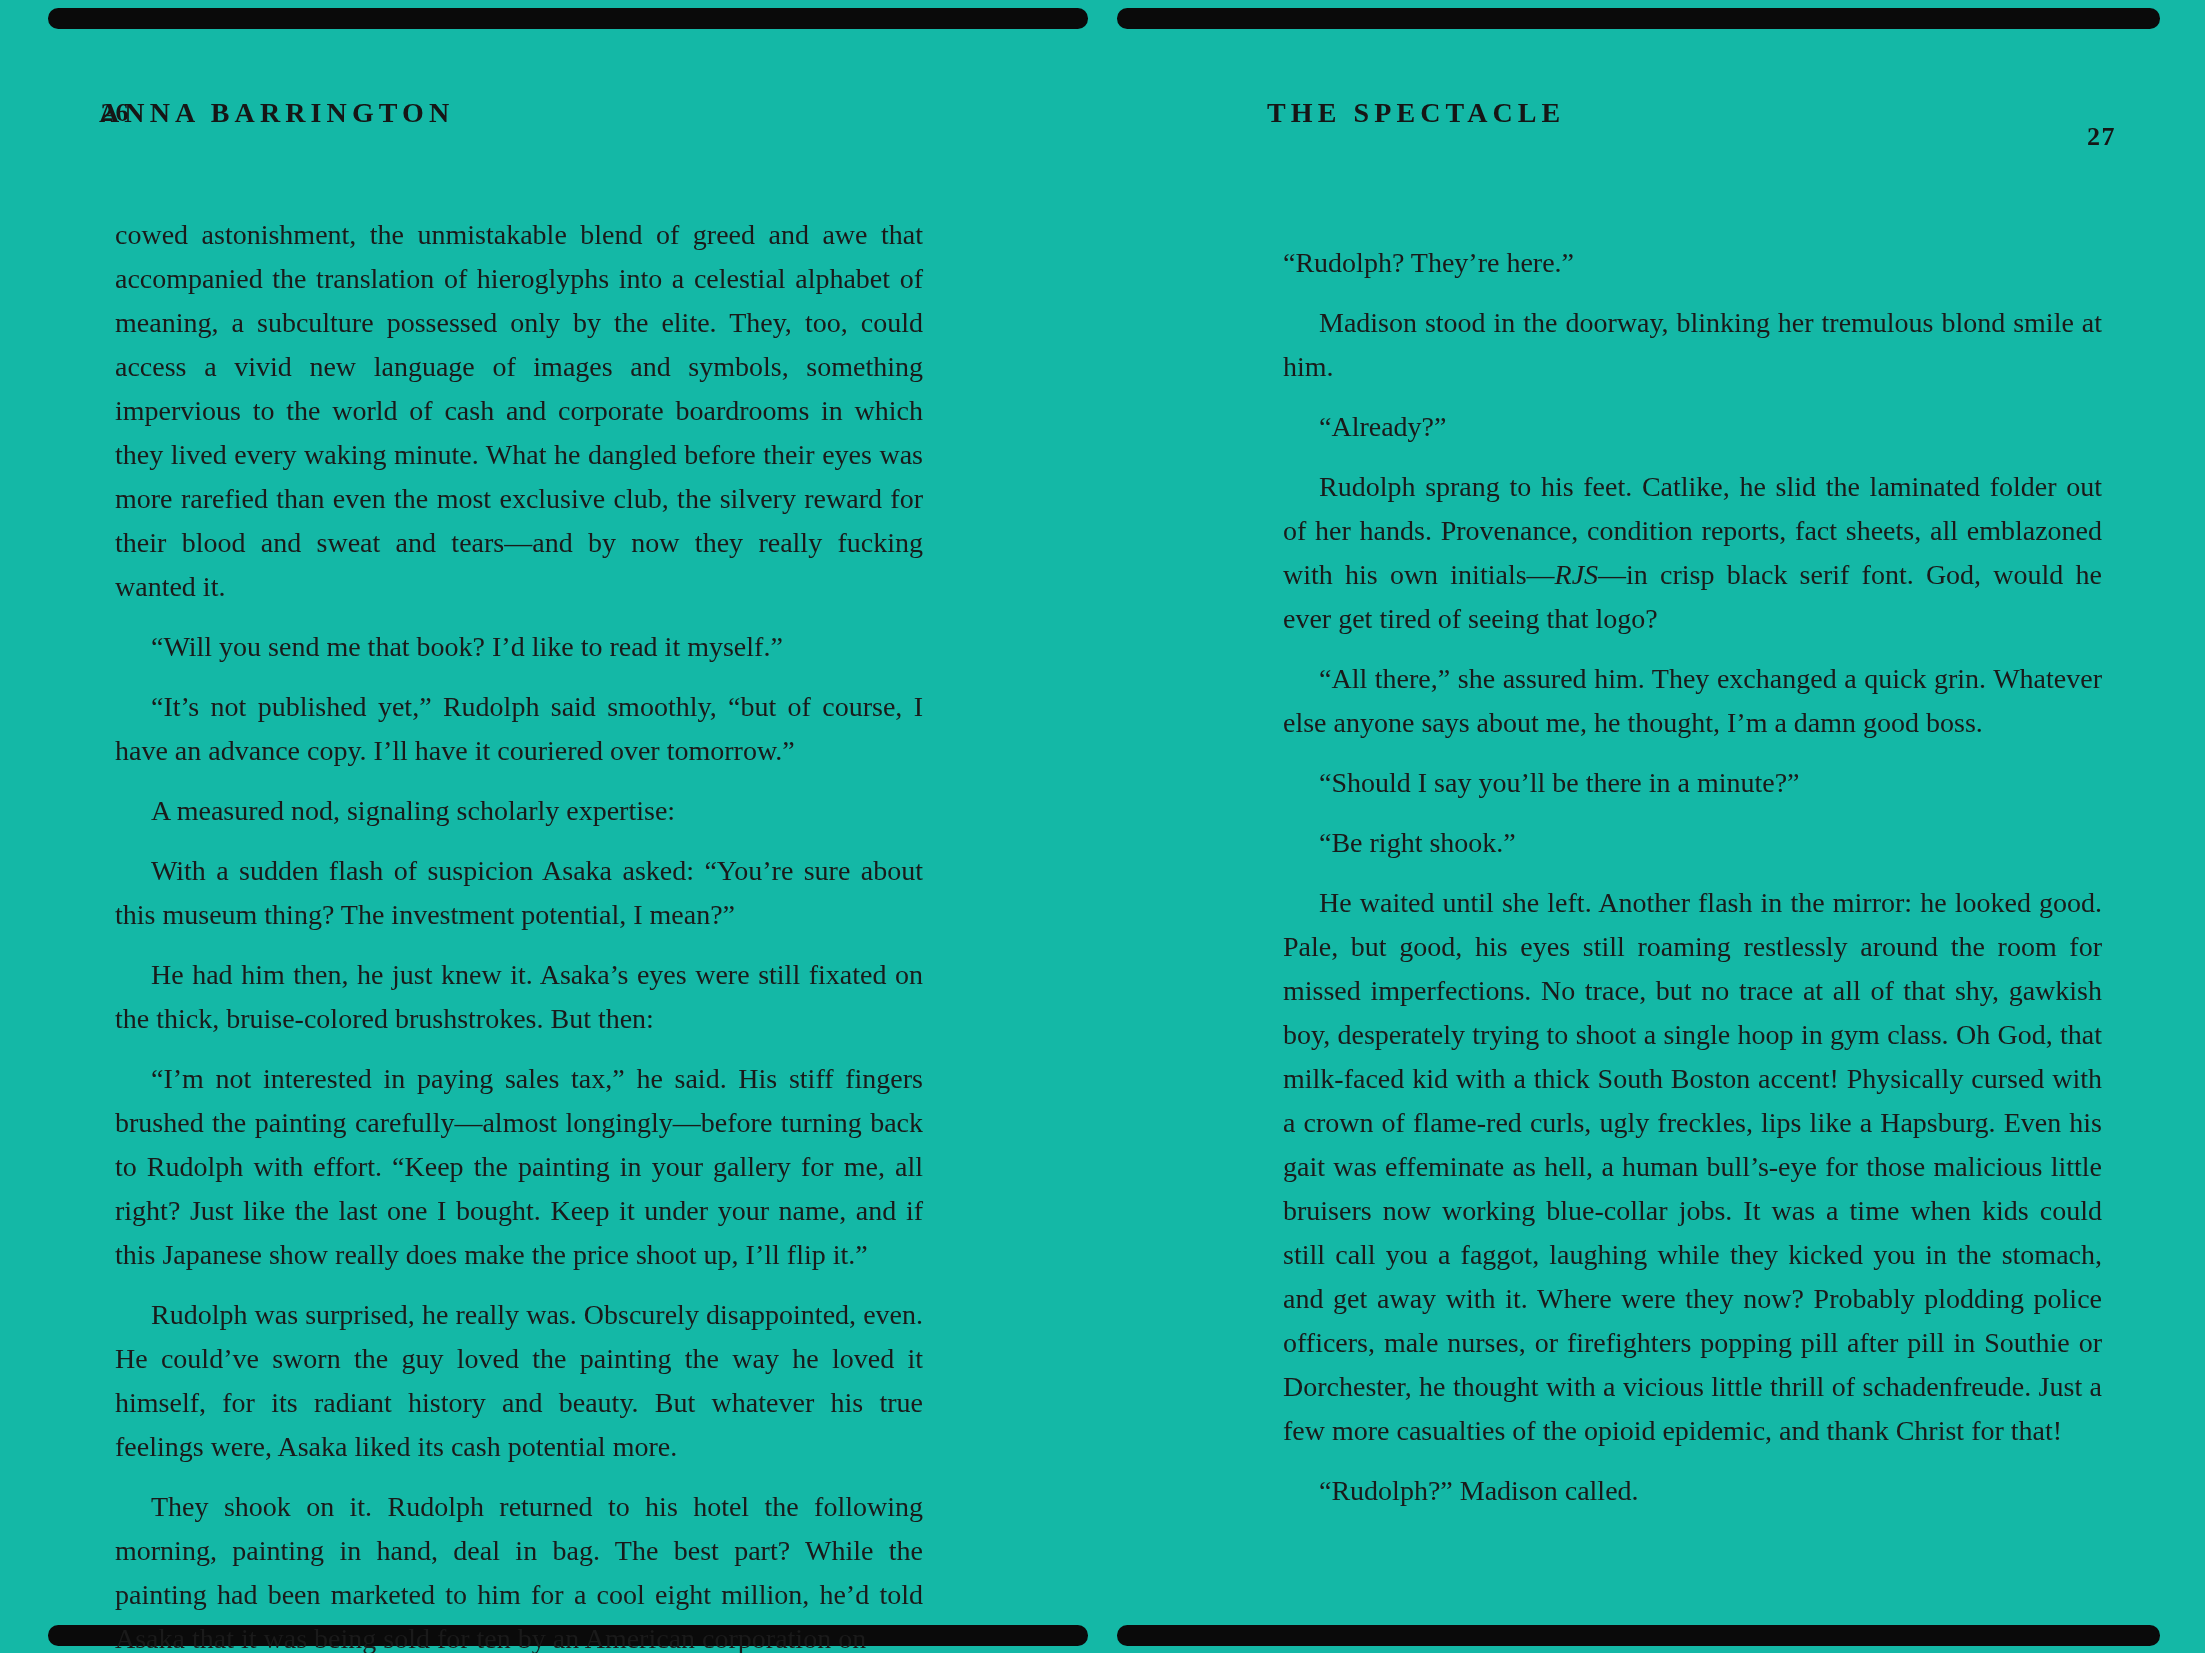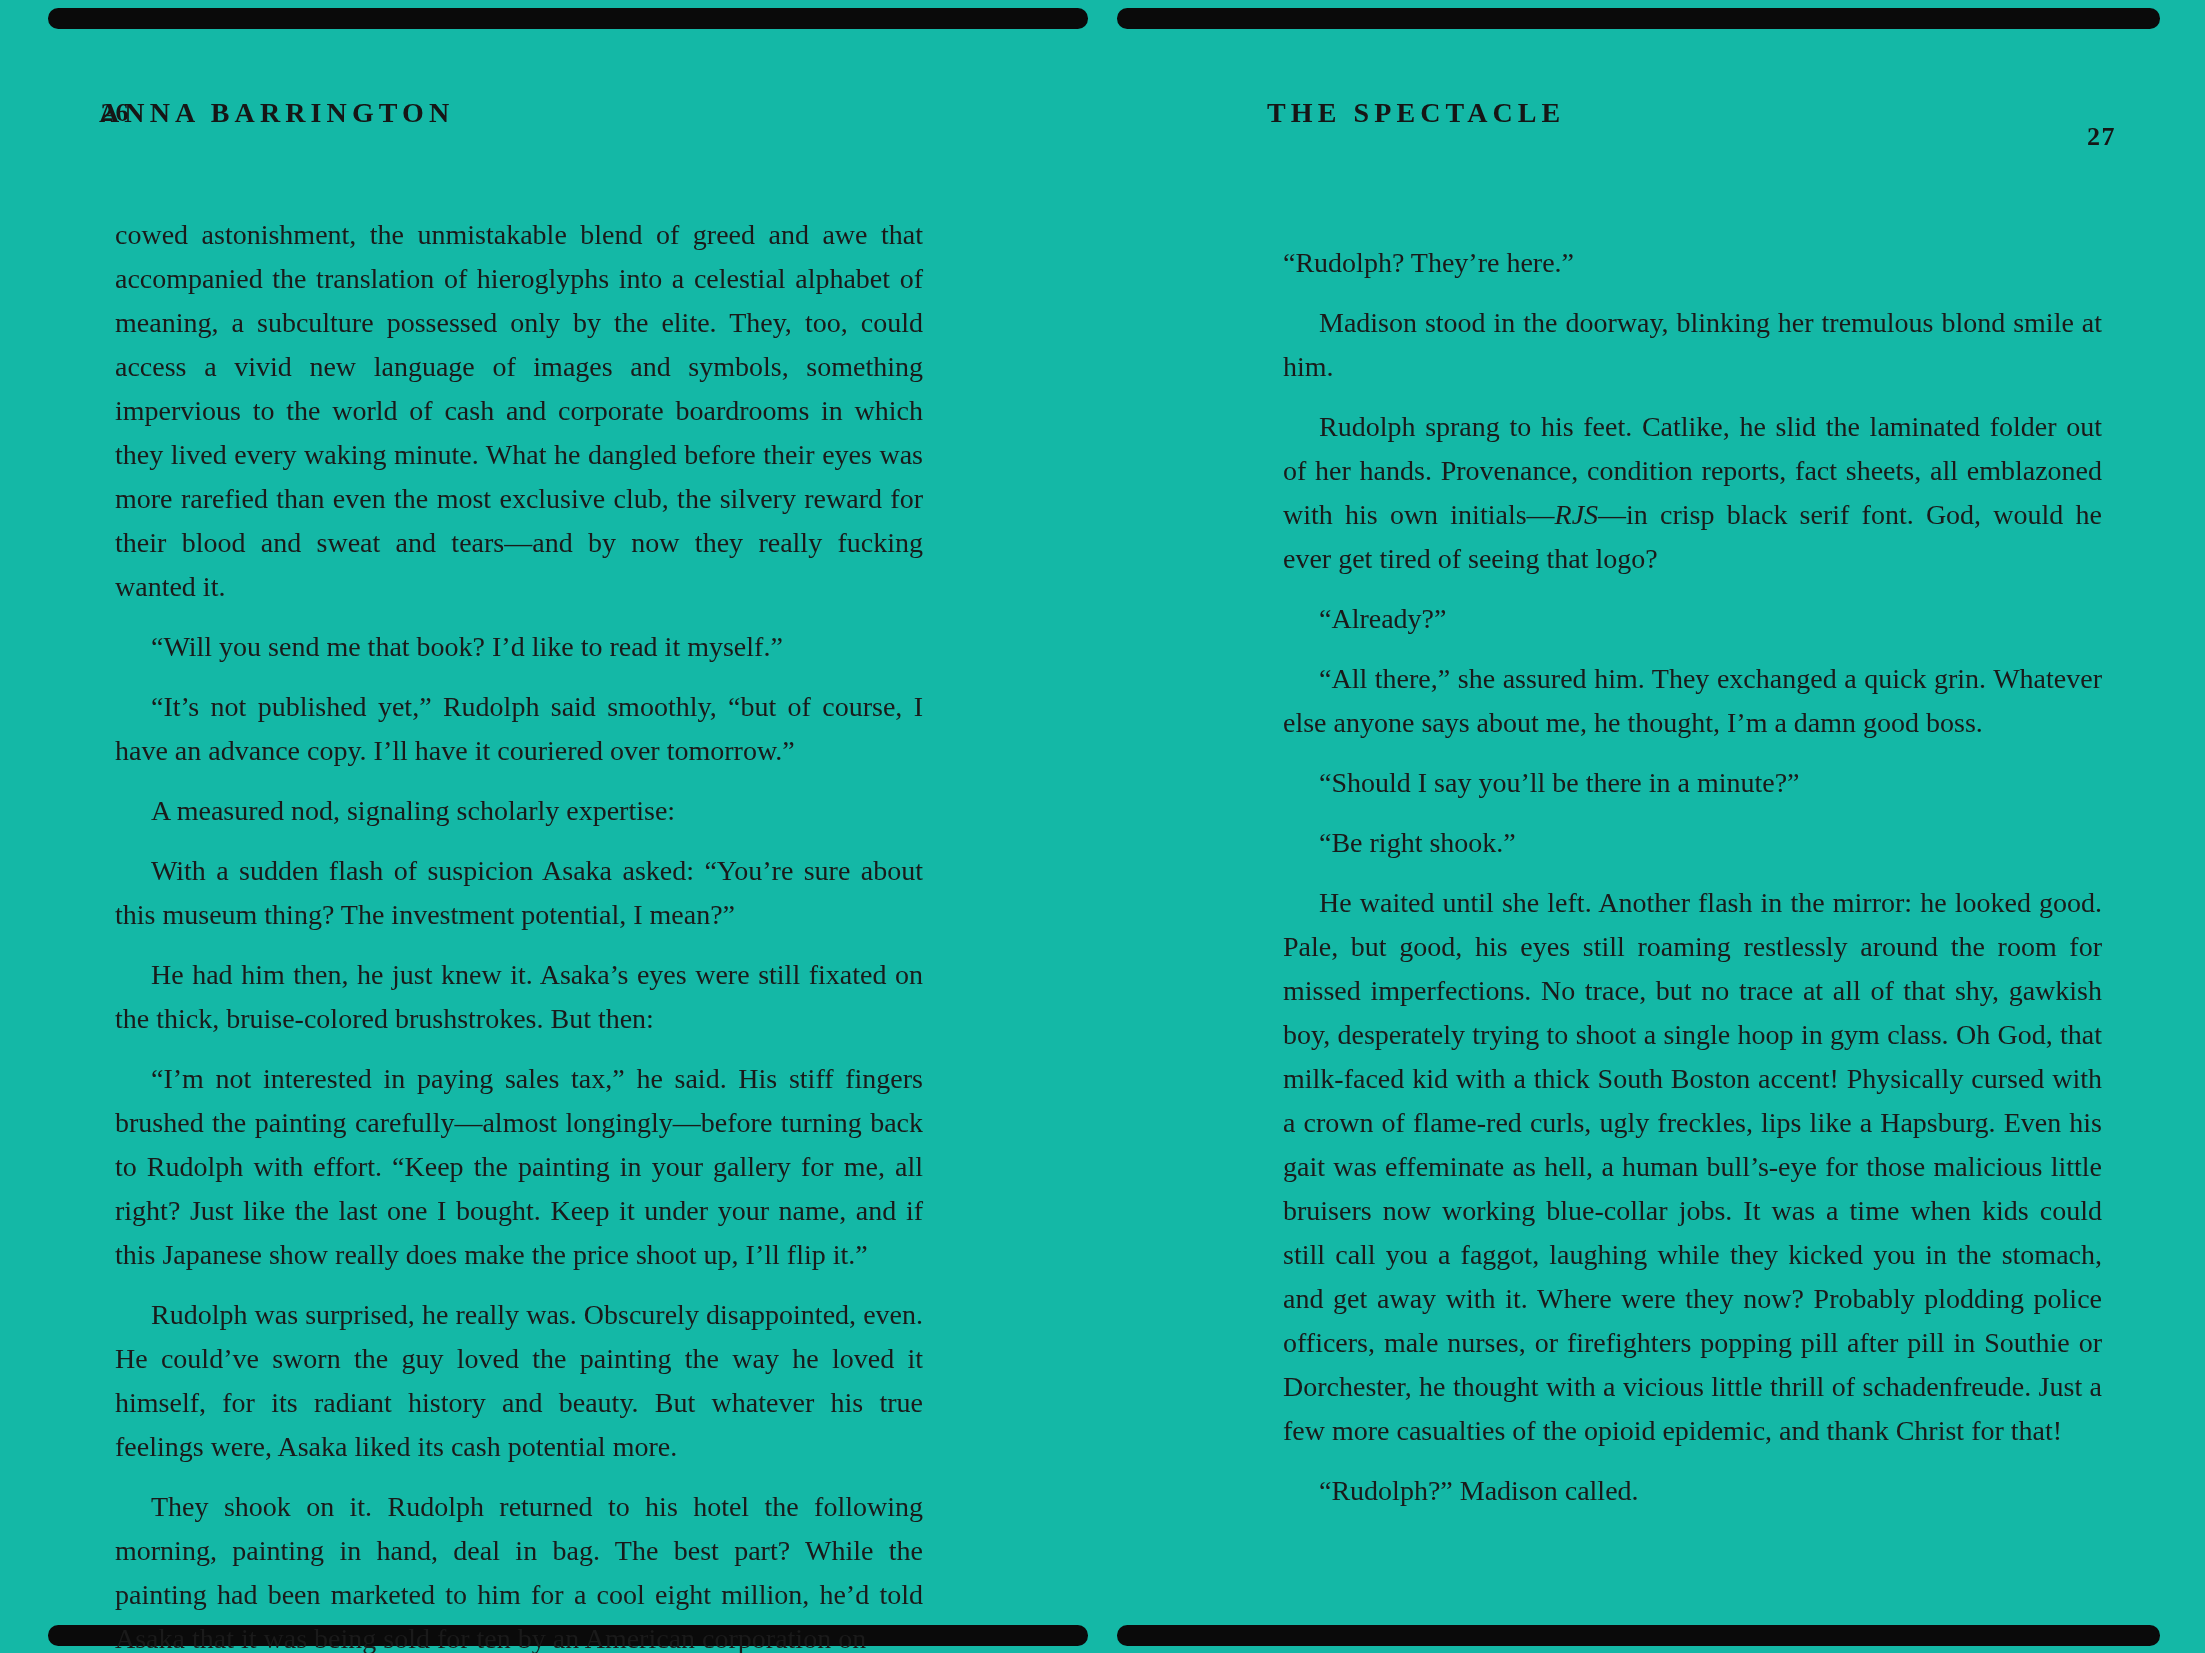--- a/index.html
+++ b/index.html
@@ -78,22 +78,22 @@
   </section>
 
   <section class="page page-right">
     <header class="page-header">
       <span class="running-head">THE SPECTACLE</span>
       <span class="page-number pn-right">27</span>
     </header>
     <div class="body-text">
         <p class="para space-before">“Rudolph? They’re here.”</p>
         <p class="para indent">Madison stood in the doorway, blinking her tremulous blond smile at him.</p>
+        <p class="para indent">“Already?”</p>
         <p class="para indent">Rudolph sprang to his feet. Catlike, he slid the laminated folder out of her hands. Provenance, condition reports, fact sheets, all emblazoned with his own initials—<i>RJS</i>—in crisp black serif font. God, would he ever get tired of seeing that logo?</p>
-        <p class="para indent">“Already?”</p>
         <p class="para indent">“All there,” she assured him. They exchanged a quick grin. Whatever else anyone says about me, he thought, I’m a damn good boss.</p>
         <p class="para indent">“Should I say you’ll be there in a minute?”</p>
         <p class="para indent">“Be right shook.”</p>
         <p class="para indent">He waited until she left. Another flash in the mirror: he looked good. Pale, but good, his eyes still roaming restlessly around the room for missed imperfections. No trace, but no trace at all of that shy, gawkish boy, desperately trying to shoot a single hoop in gym class. Oh God, that milk-faced kid with a thick South Boston accent! Physically cursed with a crown of flame-red curls, ugly freckles, lips like a Hapsburg. Even his gait was effeminate as hell, a human bull’s-eye for those malicious little bruisers now working blue-collar jobs. It was a time when kids could still call you a faggot, laughing while they kicked you in the stomach, and get away with it. Where were they now? Probably plodding police officers, male nurses, or firefighters popping pill after pill in Southie or Dorchester, he thought with a vicious little thrill of schadenfreude. Just a few more casualties of the opioid epidemic, and thank Christ for that!</p>
         <p class="para indent">“Rudolph?” Madison called.</p>
       </div>
   </section>
 
 </div>
 

